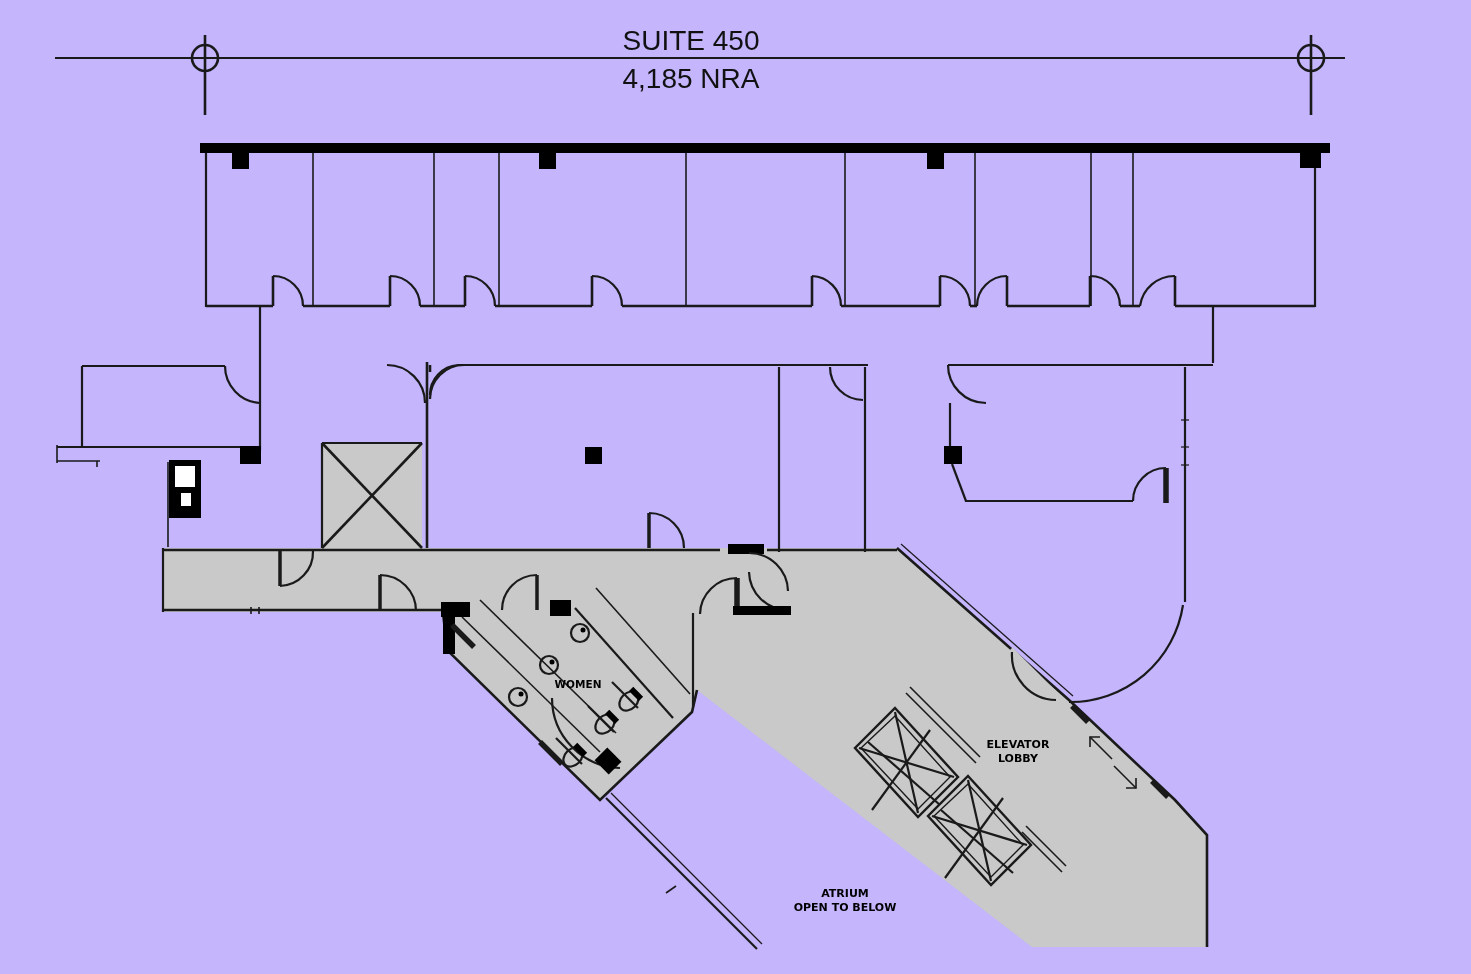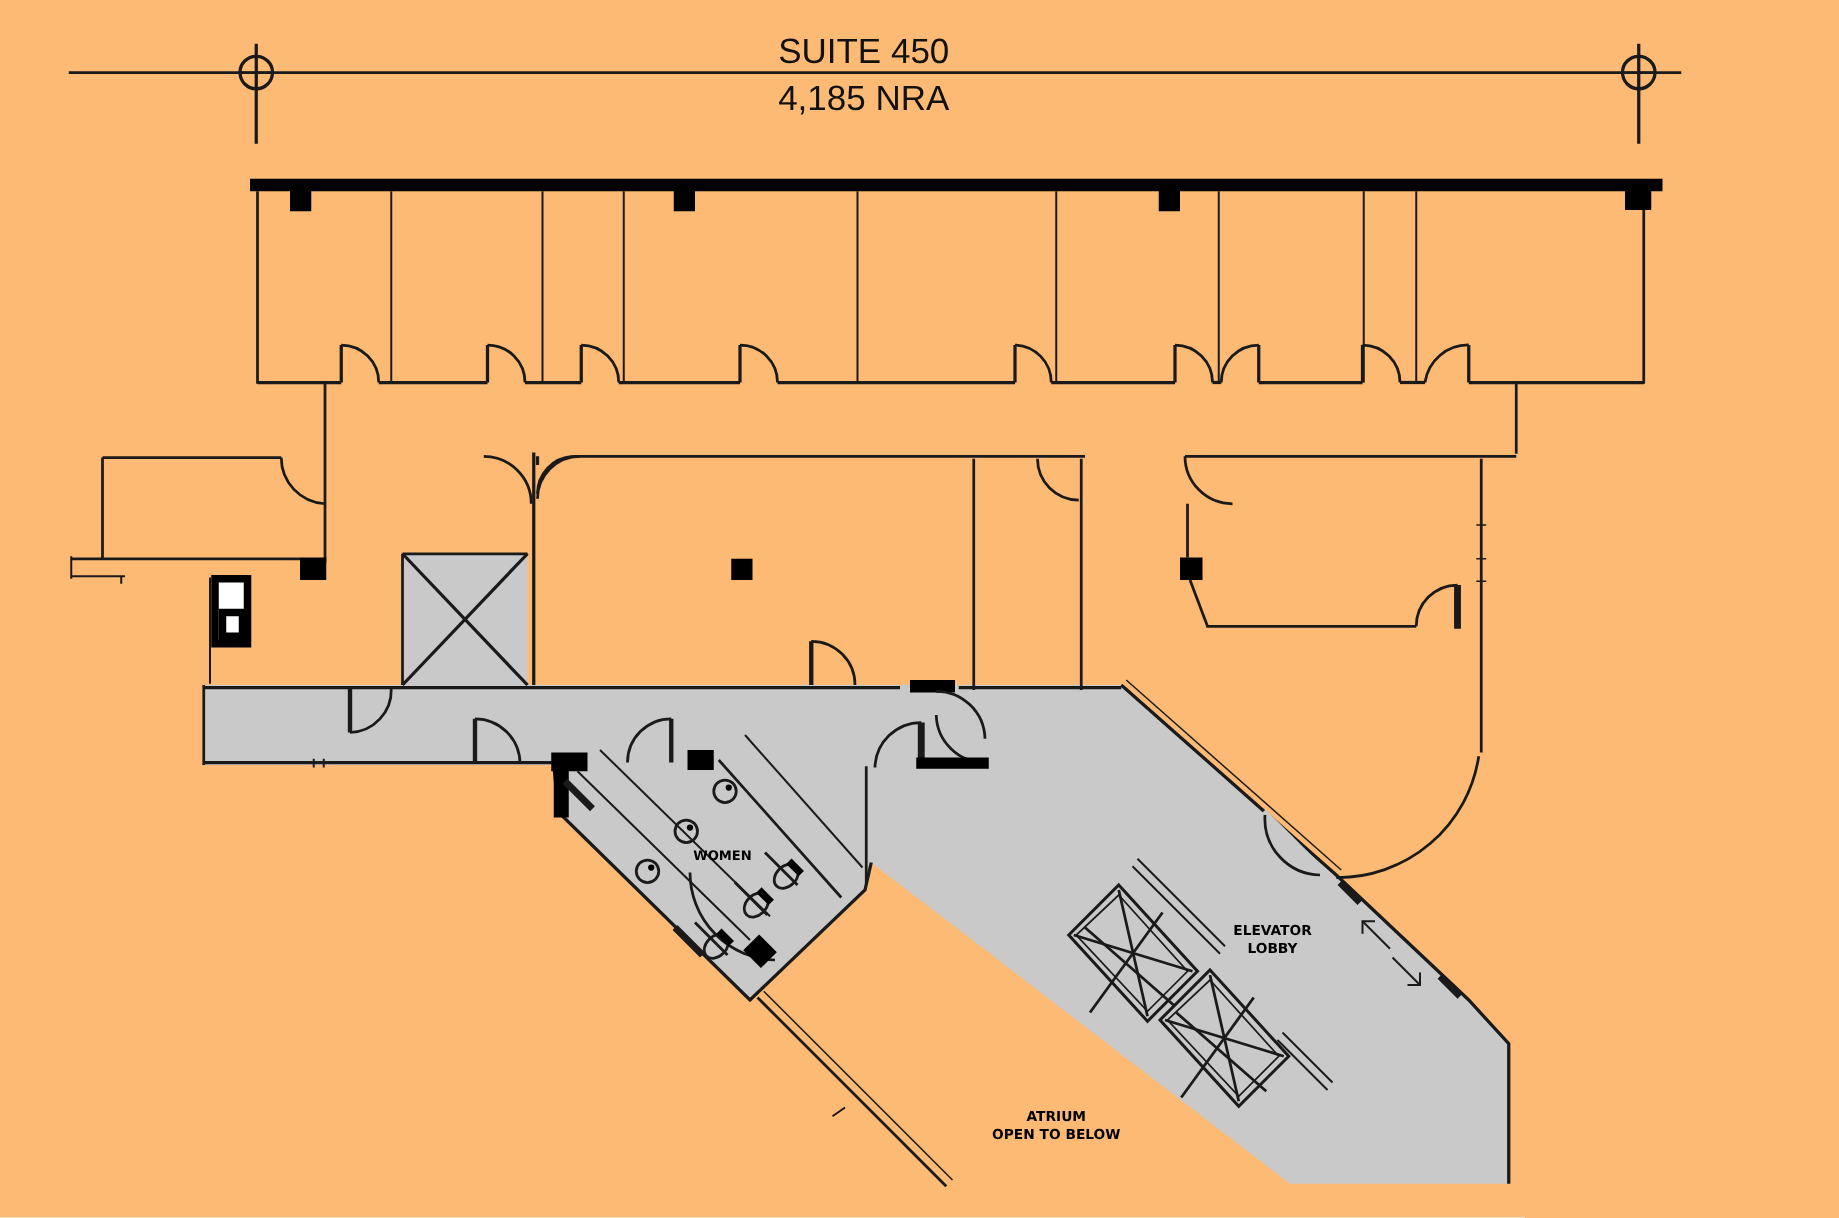--- a/index.html
+++ b/index.html
@@ -1,16 +1,16 @@
 <!DOCTYPE html>
 <html><head>
 <meta charset="utf-8">
 <style>
   html,body{margin:0;padding:0;background:#ffffff;}
-  .page{width:1471px;height:974px;position:relative;background:#fdba74;overflow:hidden;
+  .page{width:1471px;height:974px;position:relative;background:#c4b5fd;overflow:hidden;
         font-family:"Liberation Sans", sans-serif;}
   svg{display:block;}
   .wall{stroke:#1a1a1a;fill:none;}
   .w1{stroke-width:1.2;}
   .w15{stroke-width:1.6;}
   .w2{stroke-width:2.2;}
   .w25{stroke-width:2.6;}
   .w3{stroke-width:3.5;}
   .w5{stroke-width:5.5;}
   .thick{stroke:#000;stroke-width:10;fill:none;}

